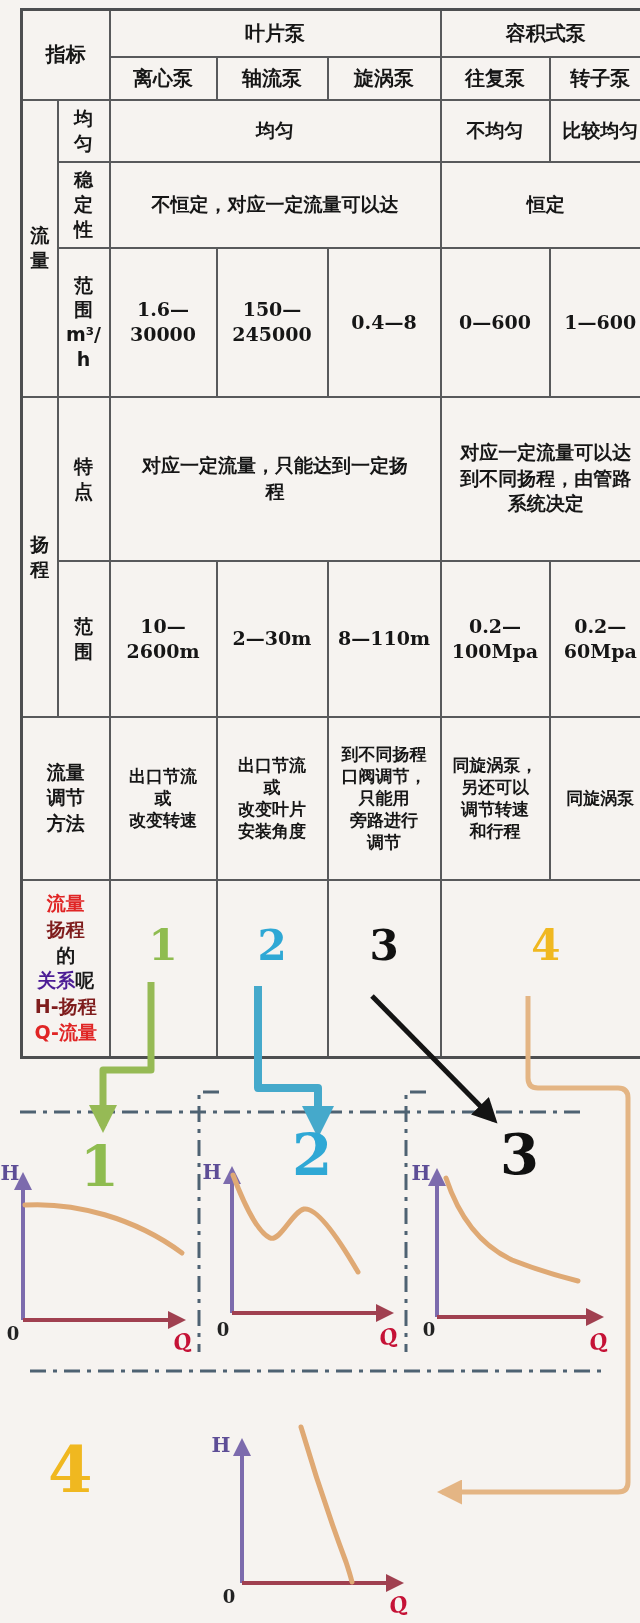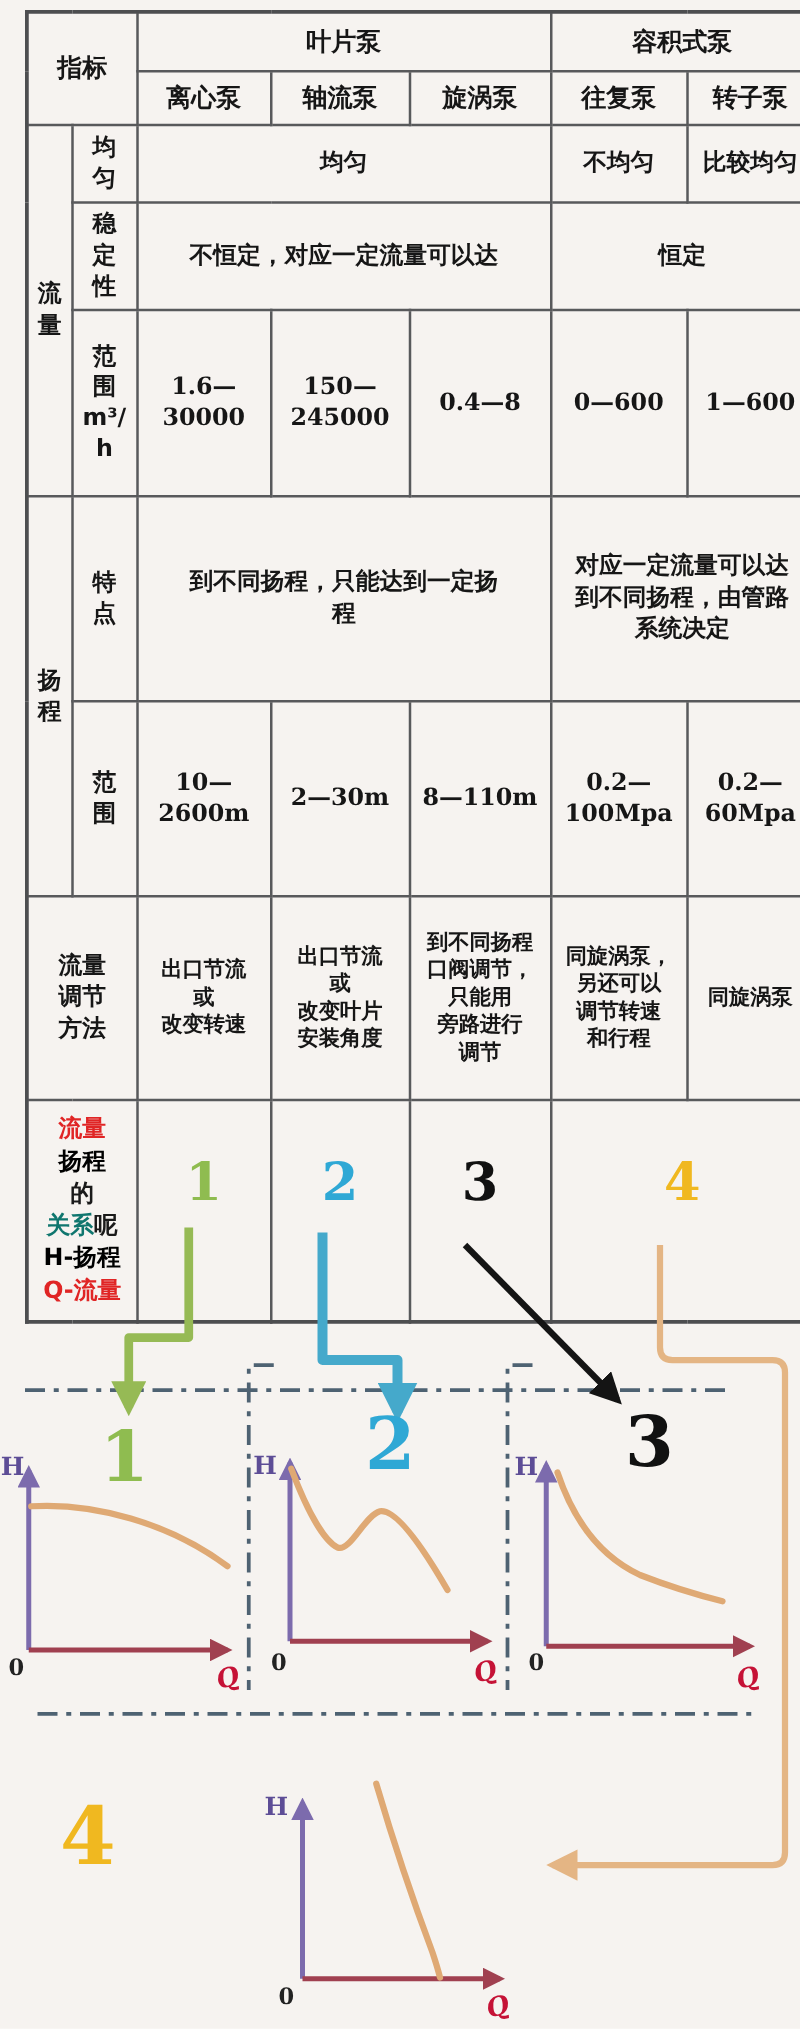--- a/index.html
+++ b/index.html
@@ -22,22 +22,22 @@
   }
   .fz20{font-size:20px;}
   .fz19{font-size:19px;line-height:1.35;}
   .fz17{font-size:17px;line-height:1.3;}
   .num{font-family:"DejaVu Serif","Liberation Serif",serif;font-size:19px;line-height:1.3;}
   .pre{white-space:pre-line;}
   .vlab{line-height:1.3;}
   
   .rel{font-size:19px;line-height:1.35;font-weight:bold;}
   .c-red{color:#e02525;}
-  .c-purple{color:#000000;}
-  .c-gold{color:#0f766e;}
+  .c-purple{color:#7f1d1d;}
+  .c-gold{color:#4c1d95;}
   .c-black{color:#1a1a1a;}
   
   .digit{
     font-family:"DejaVu Serif","Liberation Serif",serif;
     font-size:42px;font-weight:bold;line-height:1;
     transform:translateY(-22px);
   }
   .d1{color:#8fbc50;} .d2{color:#2fa8d5;} .d3{color:#111111;} .d4{color:#f0b820;}
   
   svg.overlay{position:absolute;left:0;top:0;z-index:2;pointer-events:none;}
@@ -117,21 +117,21 @@
 245000</td>
       <td class="num pre">0.4—8</td>
       <td class="num pre">0—600</td>
       <td class="num pre">1—600</td>
     </tr>
     <tr style="height:164px">
       <td rowspan="2" class="fz19 vlab pre">扬
 程</td>
       <td class="fz19 vlab pre">特
 点</td>
-      <td colspan="3" class="fz19 pre">到不同扬程，只能达到一定扬
+      <td colspan="3" class="fz19 pre">对应一定流量，只能达到一定扬
 程</td>
       <td colspan="2" class="fz19 pre">对应一定流量可以达
 到不同扬程，由管路
 系统决定</td>
     </tr>
     <tr style="height:156px">
       <td class="fz19 vlab pre">范
 围</td>
       <td class="num pre">10—
 2600m</td>

